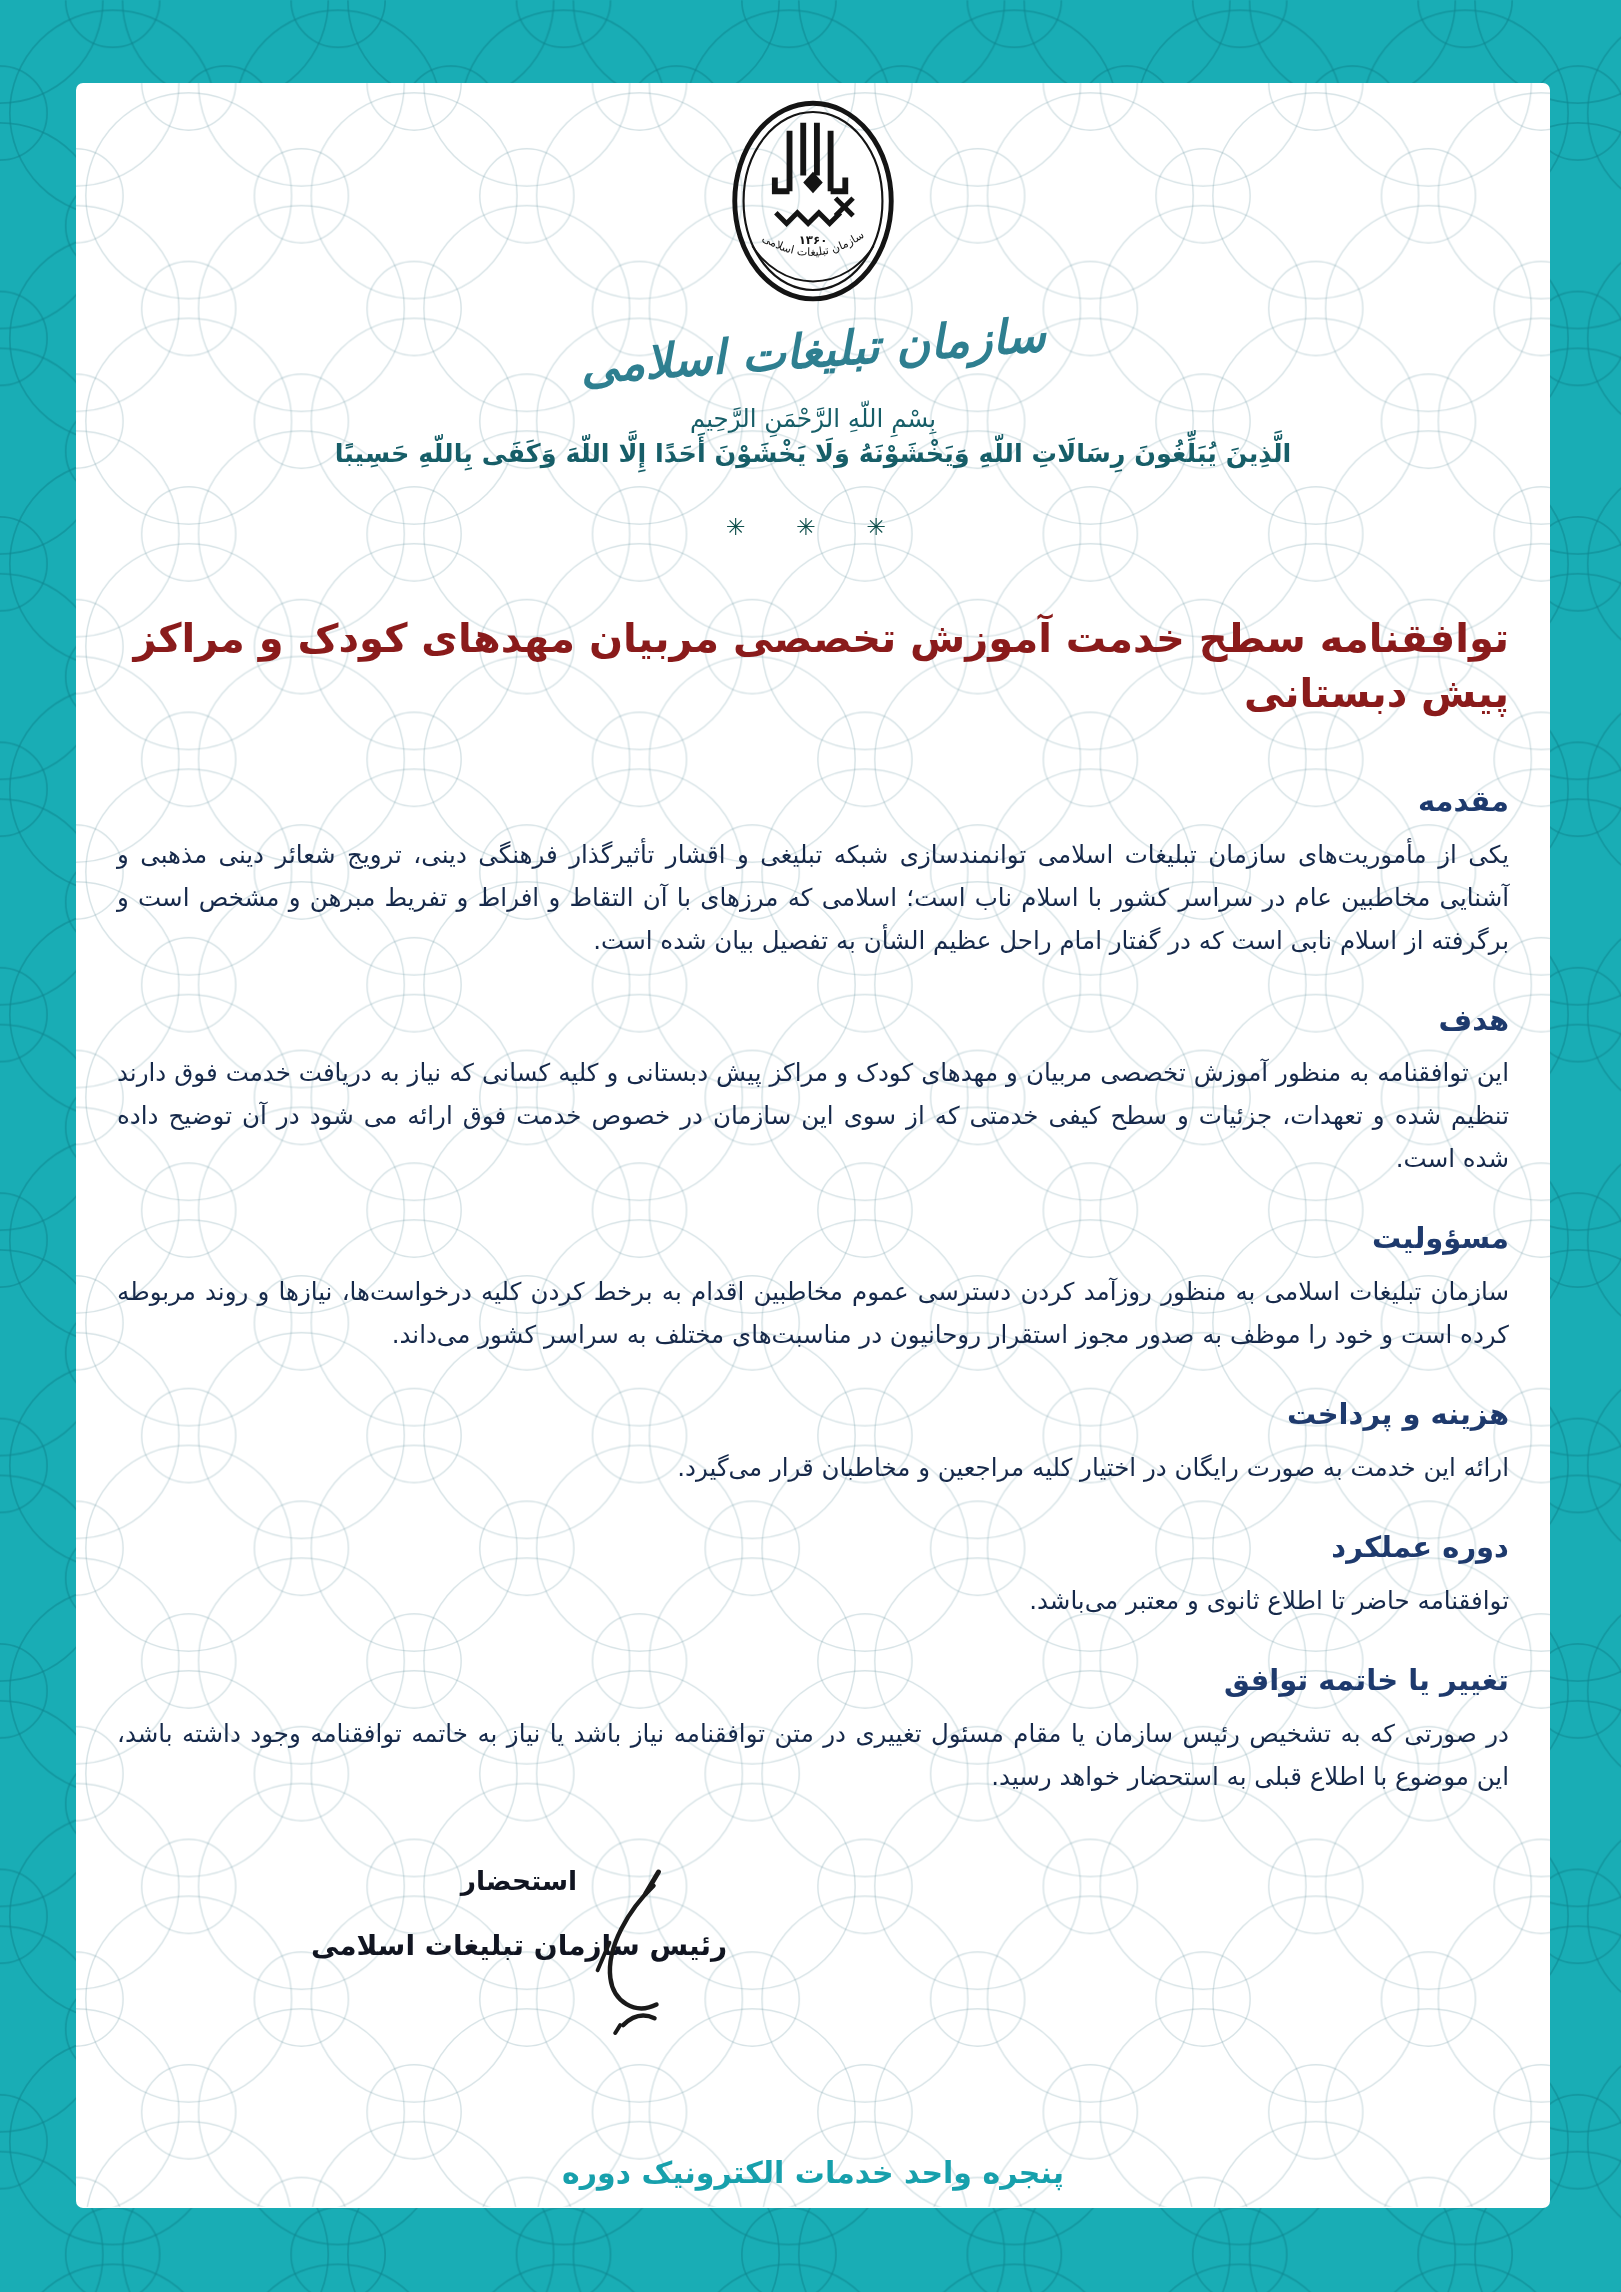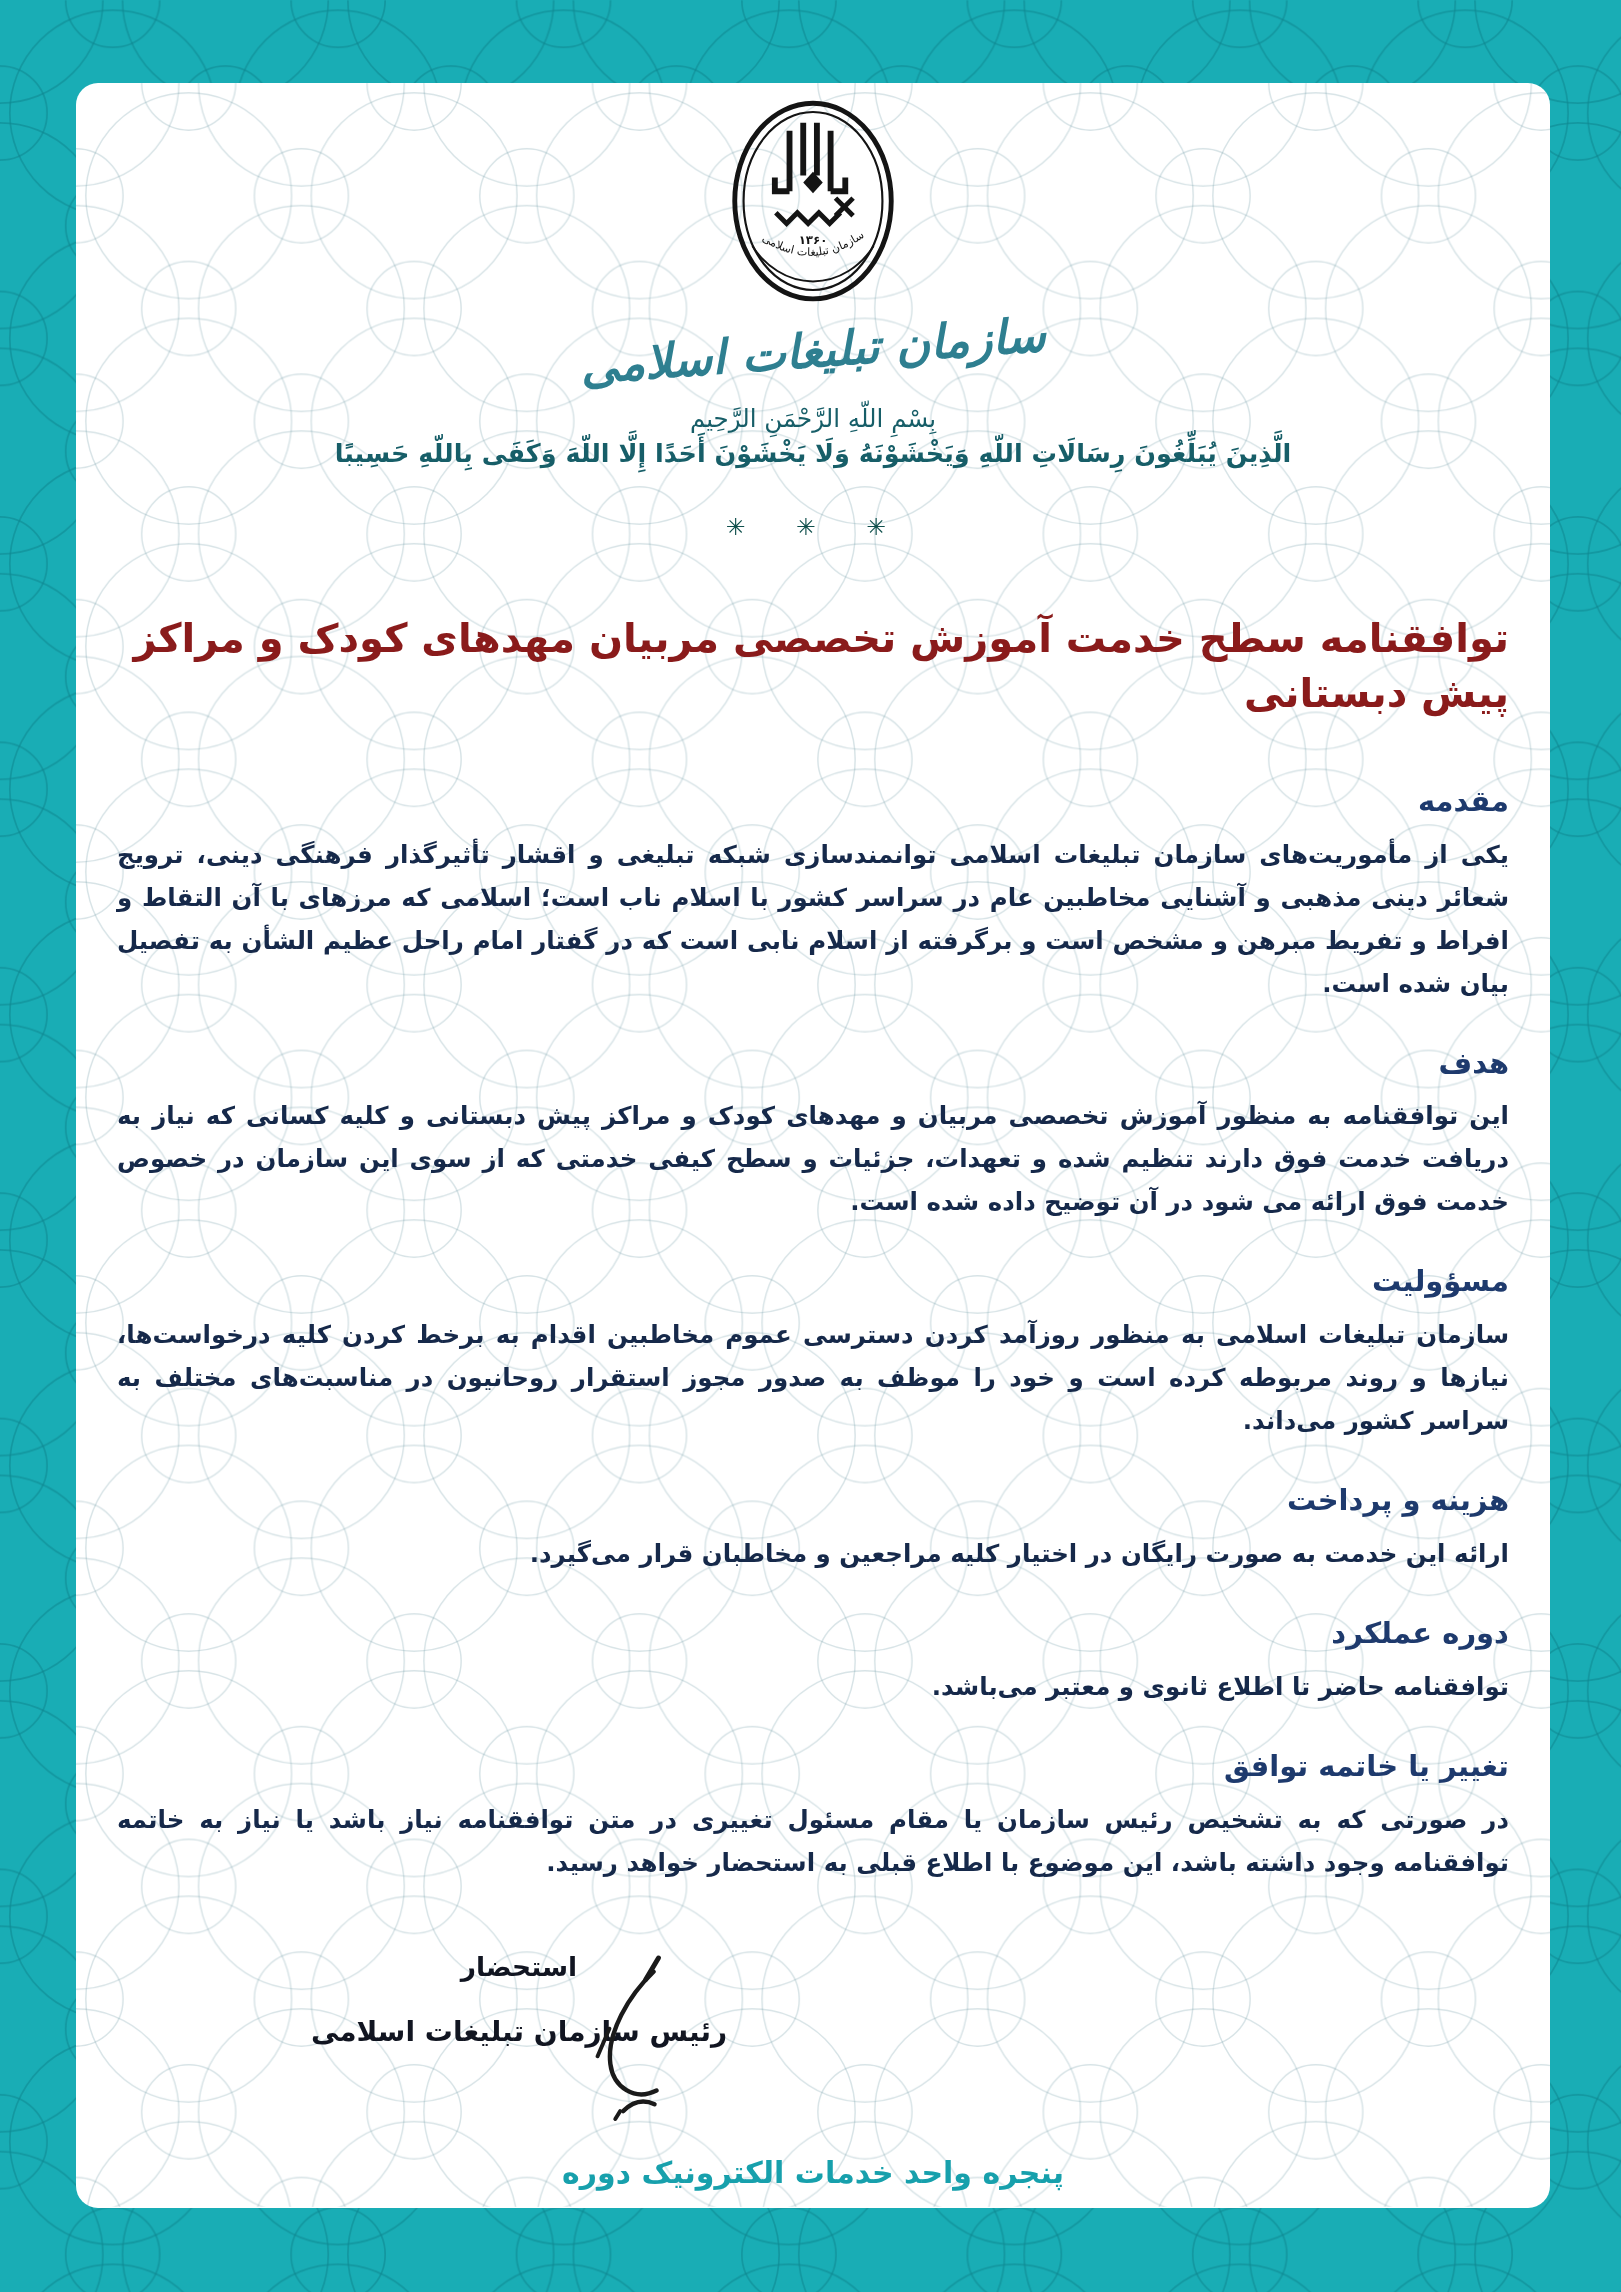--- a/index.html
+++ b/index.html
@@ -10,21 +10,21 @@
     background:#19adb5;
     overflow:hidden;
     font-family:"DejaVu Sans",sans-serif;
     direction:rtl;
   }
   .border-pattern{position:absolute;inset:0;z-index:0;}
   .panel{
     position:absolute;
     top:83px;left:76px;right:71px;bottom:85px;
     background:#ffffff;
-    border-radius:22px;
+    border-radius:7px;
     overflow:hidden;
     z-index:1;
   }
   .panel-pattern{position:absolute;left:0;top:0;z-index:0;}
   .content{
     position:absolute;inset:0;
     padding:0 41px;
     z-index:2;
   }
   .logo-wrap{width:178px;margin:13.7px auto 0;text-align:center;}
@@ -61,21 +61,21 @@
   .sections{margin-top:61px;}
   .section{margin-bottom:39px;}
   .section h2{
     margin:0 0 11.8px 0;
     font-size:29px;font-weight:bold;
     color:#1e3a6d;line-height:39px;
     text-align:right;
   }
   .section p{
     margin:0;
-    font-size:24.5px;font-weight:bold;
+    font-size:24.5px;font-weight:normal;
     color:#16294a;
     line-height:43px;
     text-align:justify;
   }
   .sign-area{position:relative;height:255px;margin-top:37px;}
   .sign-text{
     position:absolute;left:118px;top:27.4px;width:568px;
     text-align:center;color:#111521;
   }
   .sign-name{font-size:26.5px;font-weight:bold;line-height:33px;}

